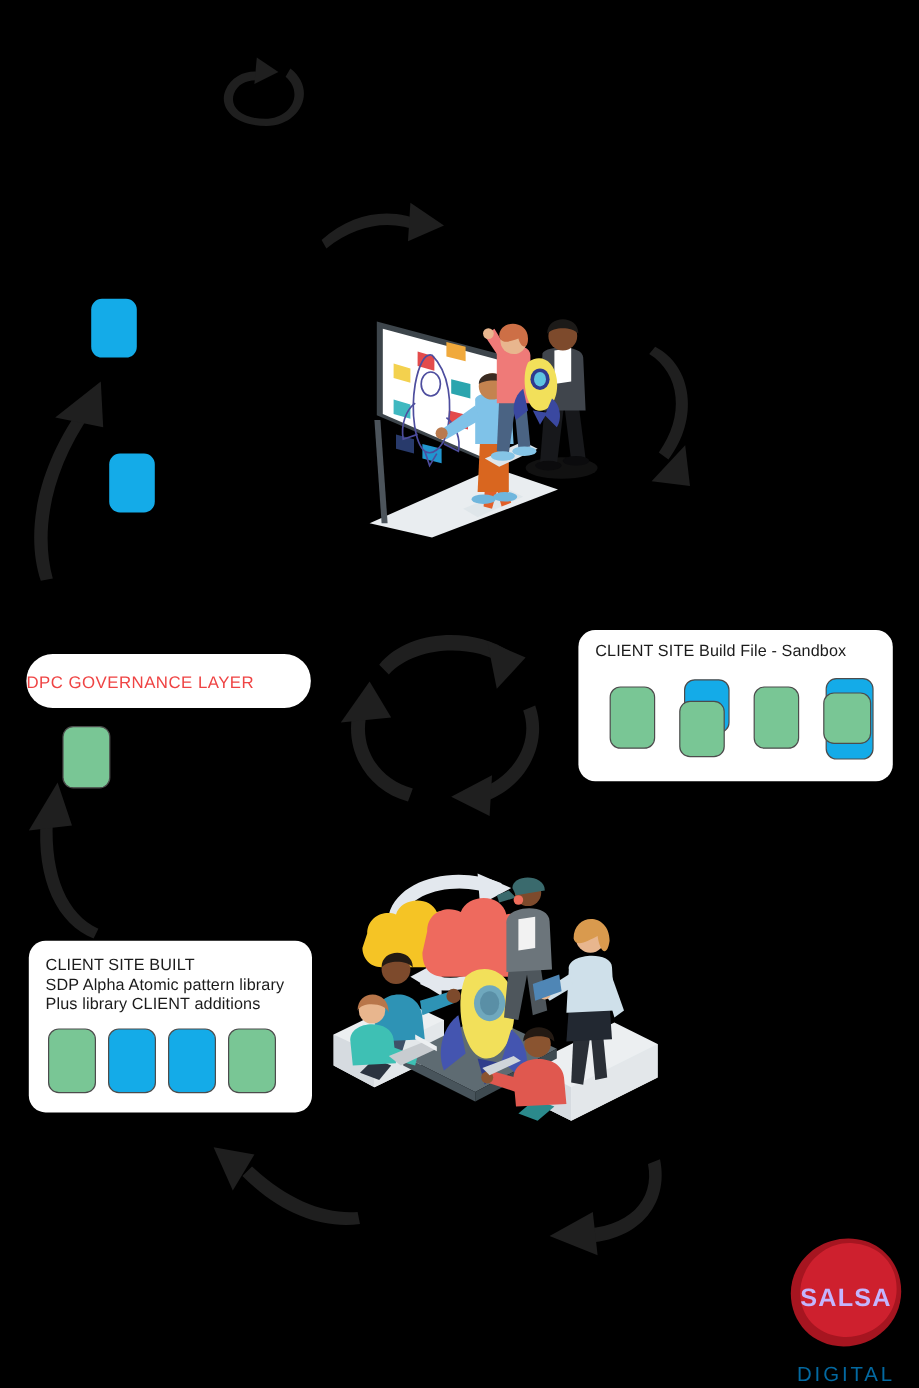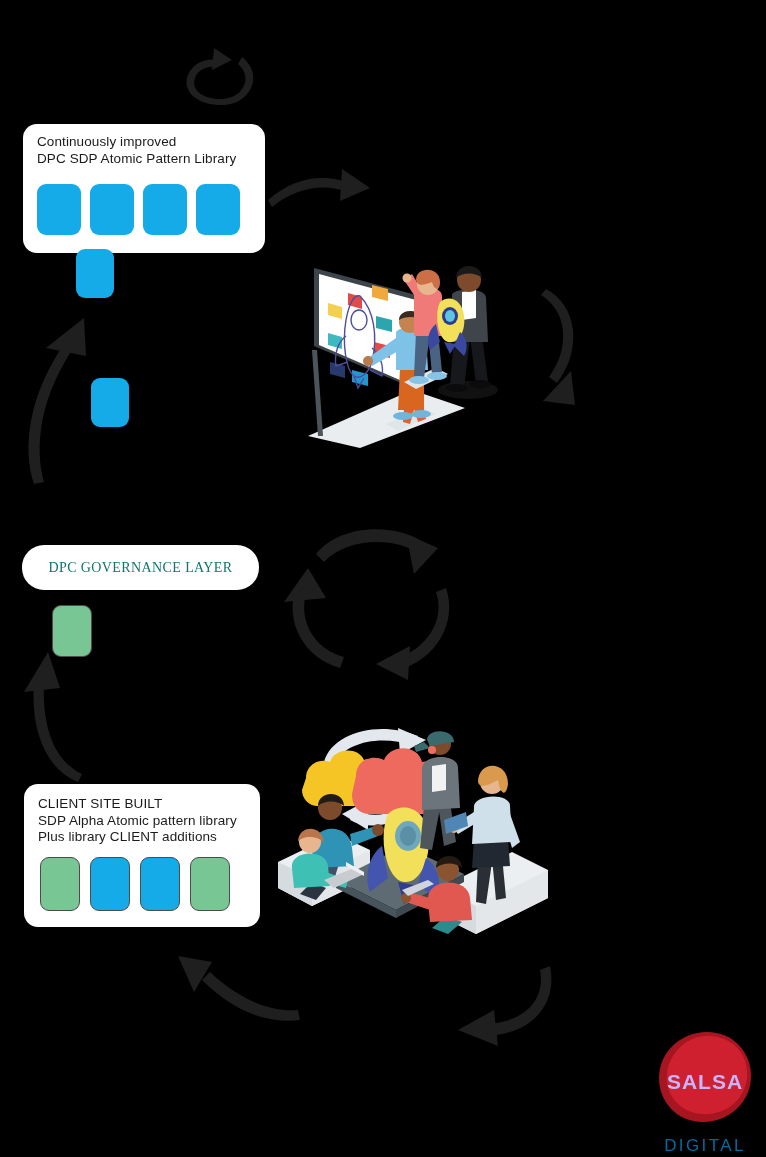--- a/index.html
+++ b/index.html
@@ -19,22 +19,22 @@
   .blk.blue-b{background:#14ABE8;border:1.5px solid #4c4c4c;}
   .blk.plain-blue{background:#14ABE8;}
 
   
   .chip{position:absolute;background:#79C695;border-radius:12px;
         display:flex;align-items:center;justify-content:center;text-align:center;
         color:#121212;font-size:12.5px;line-height:15px;letter-spacing:.2px;}
 
   
   .gov{position:absolute;background:#fff;border-radius:22px;
-       display:flex;align-items:center;justify-content:center;
-       color:#0f766e;font-size:14px;letter-spacing:.4px;font-family:Liberation Serif, serif;}
+       display:flex;align-items:center;
+       color:#ef4444;font-size:14px;letter-spacing:.4px;}
 
   svg{position:absolute;overflow:visible;}
   .arrow{fill:#1f1f1f;}
 
   
   .logo{position:absolute;}
   .logo .word{position:absolute;color:#c4b5fd;font-weight:bold;font-size:21px;
       letter-spacing:1px;left:0;right:0;text-align:center;top:40px;}
   .logo .sub{position:absolute;color:#0369a1;font-size:17px;letter-spacing:2.4px;
       left:0;right:0;text-align:center;top:106px;}
@@ -42,29 +42,20 @@
 </head>
 <body>
 
 <div class="stage">
 
   <svg style="left:170px;top:45px;" width="110" height="70" viewBox="0 0 110 70">
     <path class="arrow" d="M72 12 C 95 30, 80 60, 52 60 C 24 60, 12 44, 18 30 C 23 18, 36 13, 47 15 L 46 22 C 36 21, 28 25, 25 33 C 21 44, 31 54, 51 54 C 72 54, 84 33, 68 19 Z"></path>
     <path class="arrow" d="M44 3 L62 15 L42 25 Z"></path>
   </svg>
 
-  <div class="card" style="left:23px;top:124px;width:242px;height:129px;">
-    <div class="title"><span>Continuously improved</span><br><span>DPC SDP Atomic Pattern Library</span></div>
-    <div class="pill-row" style="left:14px;top:60px;gap:9px;">
-      <div class="blk plain-blue" style="width:44px;height:51px;"></div>
-      <div class="blk plain-blue" style="width:44px;height:51px;"></div>
-      <div class="blk plain-blue" style="width:44px;height:51px;"></div>
-      <div class="blk plain-blue" style="width:44px;height:51px;"></div>
-    </div>
-  </div>
 
   <div class="blk plain-blue" style="position:absolute;left:76px;top:249px;width:38px;height:49px;"></div>
   <div class="blk plain-blue" style="position:absolute;left:91px;top:378px;width:38px;height:49px;"></div>
 
   <svg style="left:266px;top:165px;" width="120" height="60" viewBox="0 0 120 60">
     <path class="arrow" d="M2 35 C 30 10, 62 8, 88 20 L 84 28 C 60 18, 32 21, 6 42 Z"></path>
     <path class="arrow" d="M76 4 L104 23 L74 36 Z"></path>
   </svg>
 
   <svg style="left:300px;top:258px;" width="250" height="190" viewBox="0 0 250 190">
@@ -170,20 +161,37 @@
       <path d="M128 16 L 160 30 L 136 56 Z"></path>
 
       <path d="M168 70 C 180 104, 158 142, 120 152 L 117 141 C 148 132, 168 102, 158 74 Z"></path>
       <path d="M132 128 L 98 146 L 130 162 Z"></path>
 
       <path d="M62 150 C 26 140, 6 104, 18 68 L 29 72 C 19 102, 36 131, 66 139 Z"></path>
       <path d="M6 84 L 30 50 L 48 80 Z"></path>
     </g>
   </svg>
 
+  <div class="card" style="left:482px;top:525px;width:262px;height:126px;">
+    <div class="title" style="font-size:13.5px;">CLIENT SITE Build File - Sandbox</div>
+
+    <div class="blk green" style="position:absolute;left:26px;top:47px;width:38px;height:52px;"></div>
+
+    <div style="position:absolute;left:84px;top:41px;width:44px;height:65px;">
+      <div class="blk blue-b" style="position:absolute;left:4px;top:0;width:38px;height:45px;"></div>
+      <div class="blk green" style="position:absolute;left:0;top:18px;width:38px;height:47px;"></div>
+    </div>
+
+    <div class="blk green" style="position:absolute;left:146px;top:47px;width:38px;height:52px;"></div>
+
+    <div style="position:absolute;left:204px;top:40px;width:46px;height:68px;">
+      <div class="blk blue-b" style="position:absolute;left:2px;top:0;width:40px;height:68px;"></div>
+      <div class="blk green" style="position:absolute;left:0;top:12px;width:40px;height:43px;"></div>
+    </div>
+  </div>
 
   <svg style="left:272px;top:702px;" width="290" height="252" viewBox="0 0 290 252">
 
     <path d="M52 60 C 60 30, 108 18, 146 34 L 141 44 C 110 32, 70 40, 62 64 Z" fill="#e3e8ee"></path>
     <path d="M126 26 L 154 38 L 128 52 Z" fill="#e3e8ee"></path>
     <path d="M148 98 C 134 122, 100 130, 78 118 L 84 108 C 102 118, 128 112, 140 94 Z" fill="#e3e8ee"></path>
     <path d="M96 98 L 70 112 L 96 128 Z" fill="#e3e8ee"></path>
 
     <path d="M34 76 C 34 62, 48 56, 58 60 C 62 46, 86 44, 92 58 C 104 54, 116 64, 112 78 L 112 92 C 112 100, 104 104, 94 104 L 46 104 C 36 104, 30 96, 30 88 Z" fill="#f5c425"></path>
     <path d="M84 74 C 84 58, 100 52, 112 58 C 118 42, 146 42, 150 60 C 166 56, 180 68, 174 84 L 174 98 C 174 108, 164 112, 152 112 L 98 112 C 86 112, 80 104, 80 92 Z" fill="#ee6a5e"></path>

